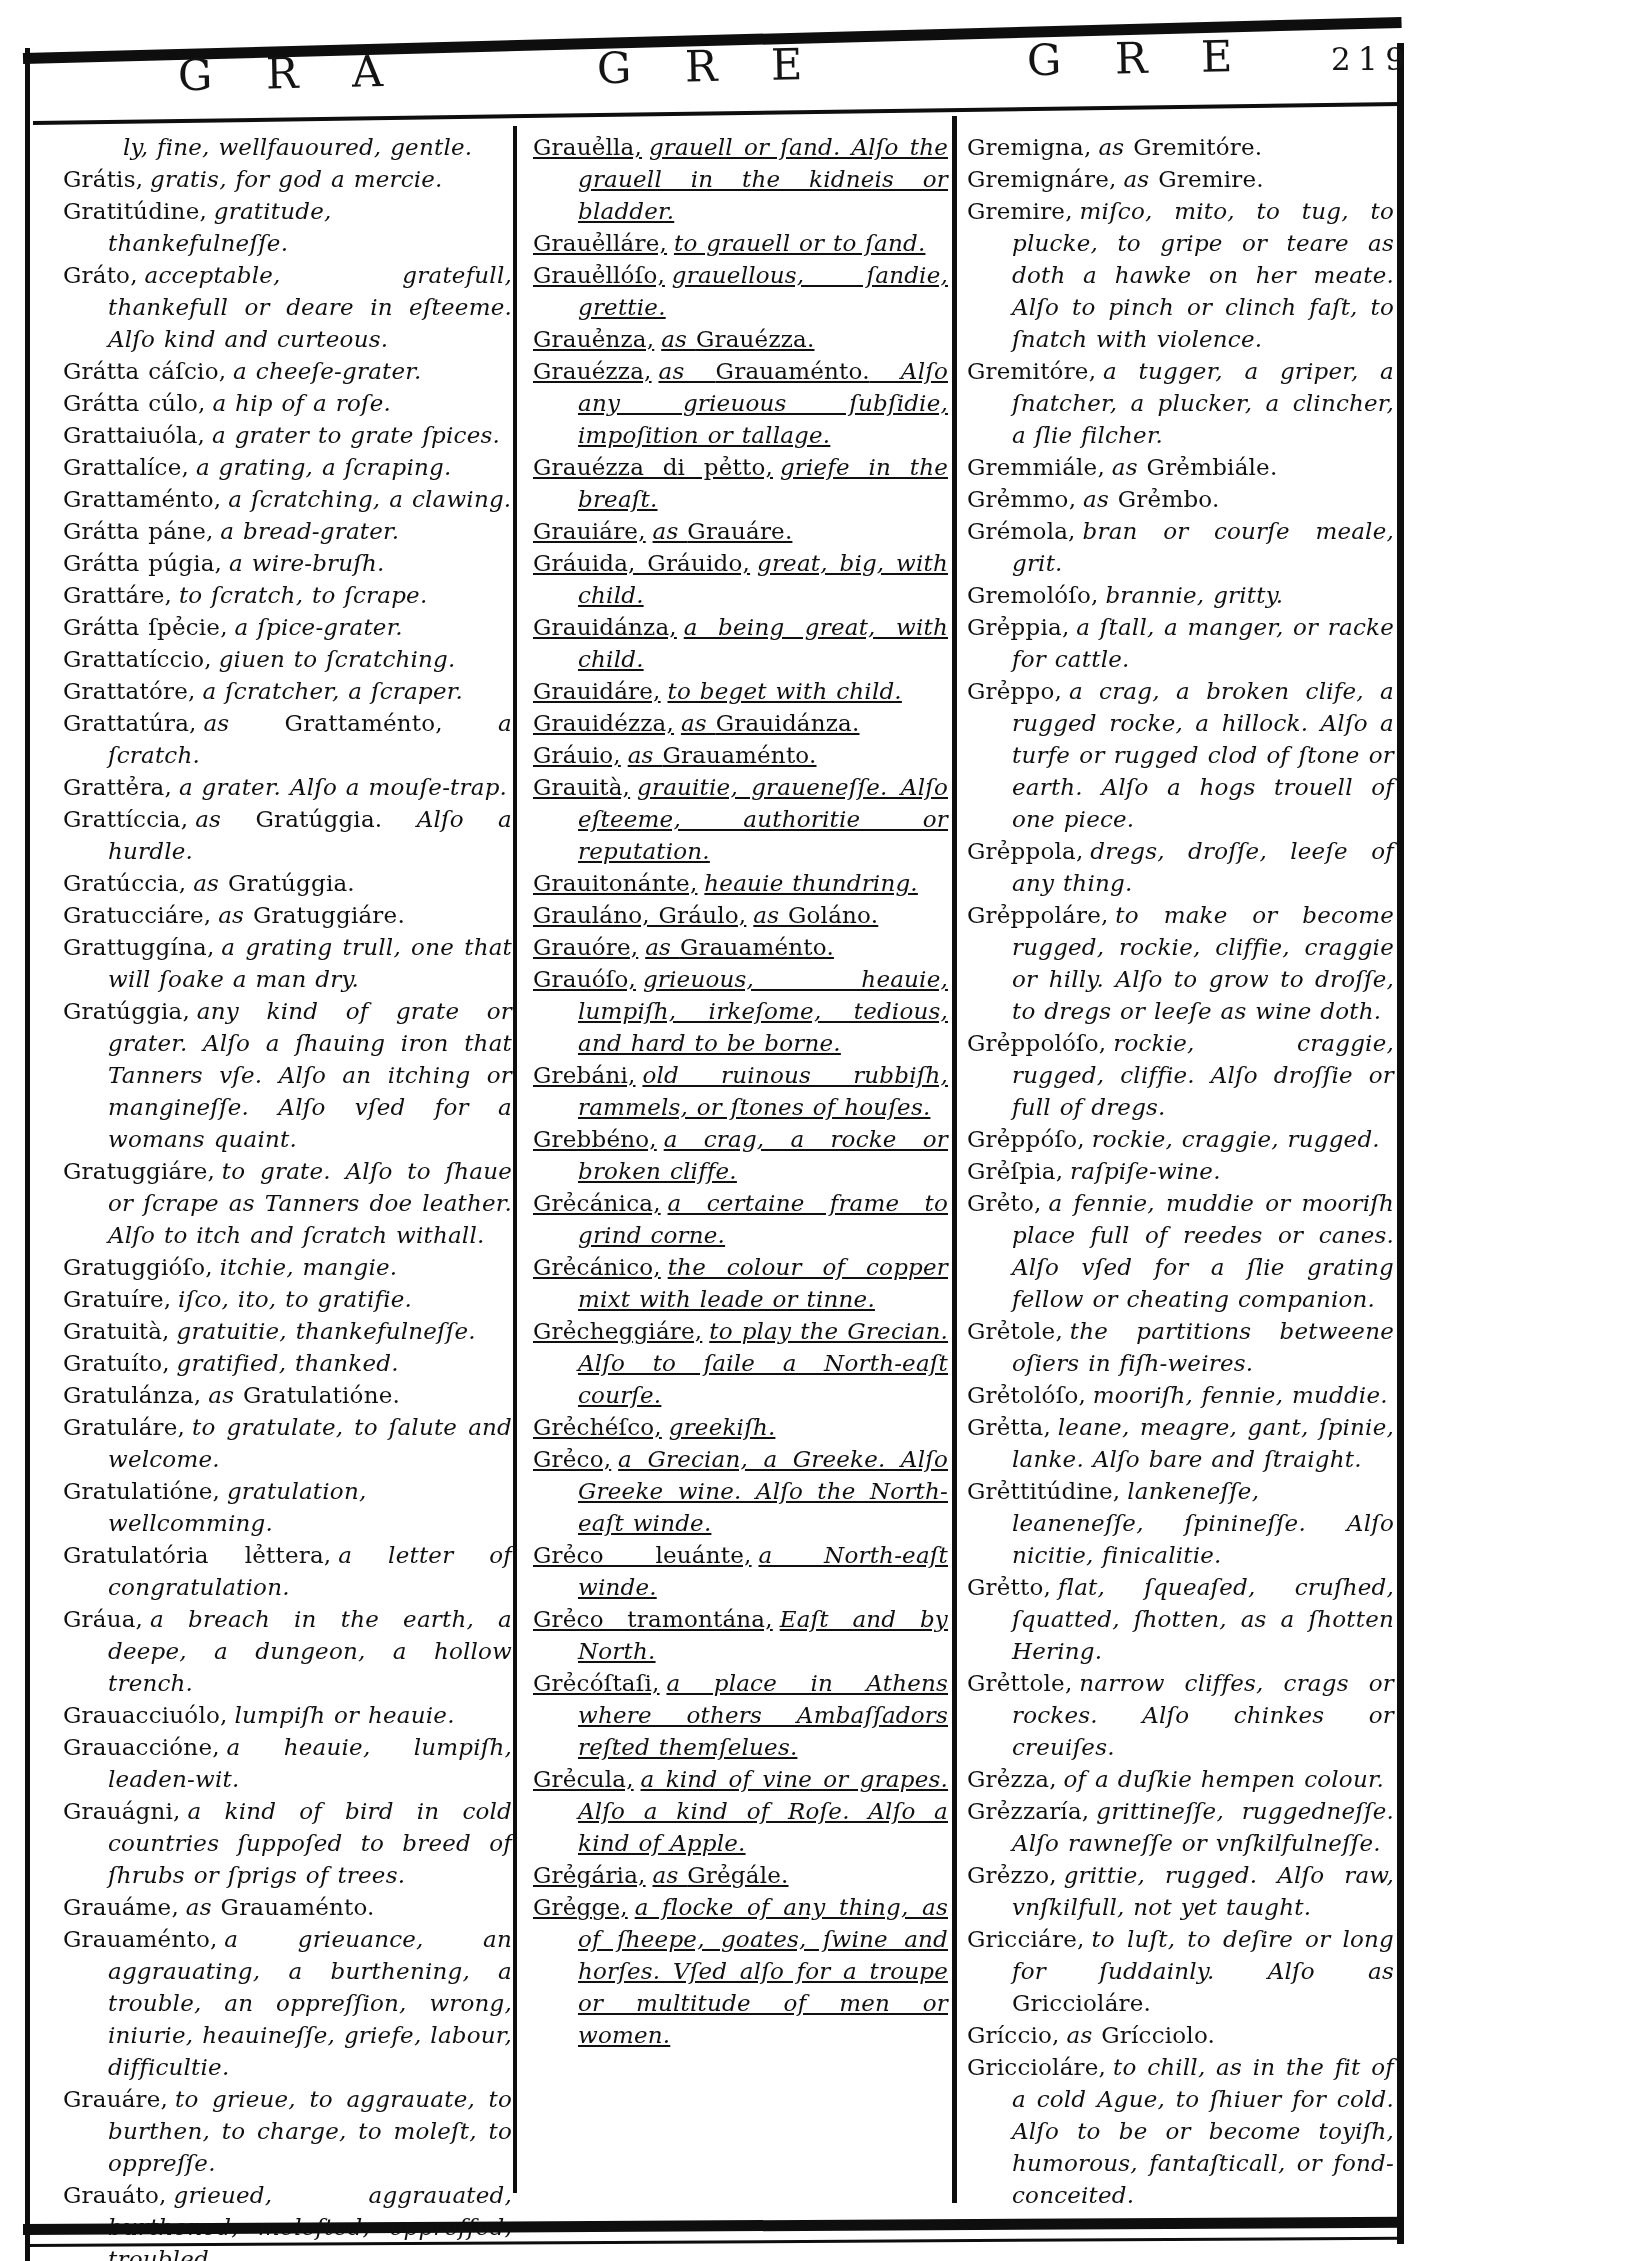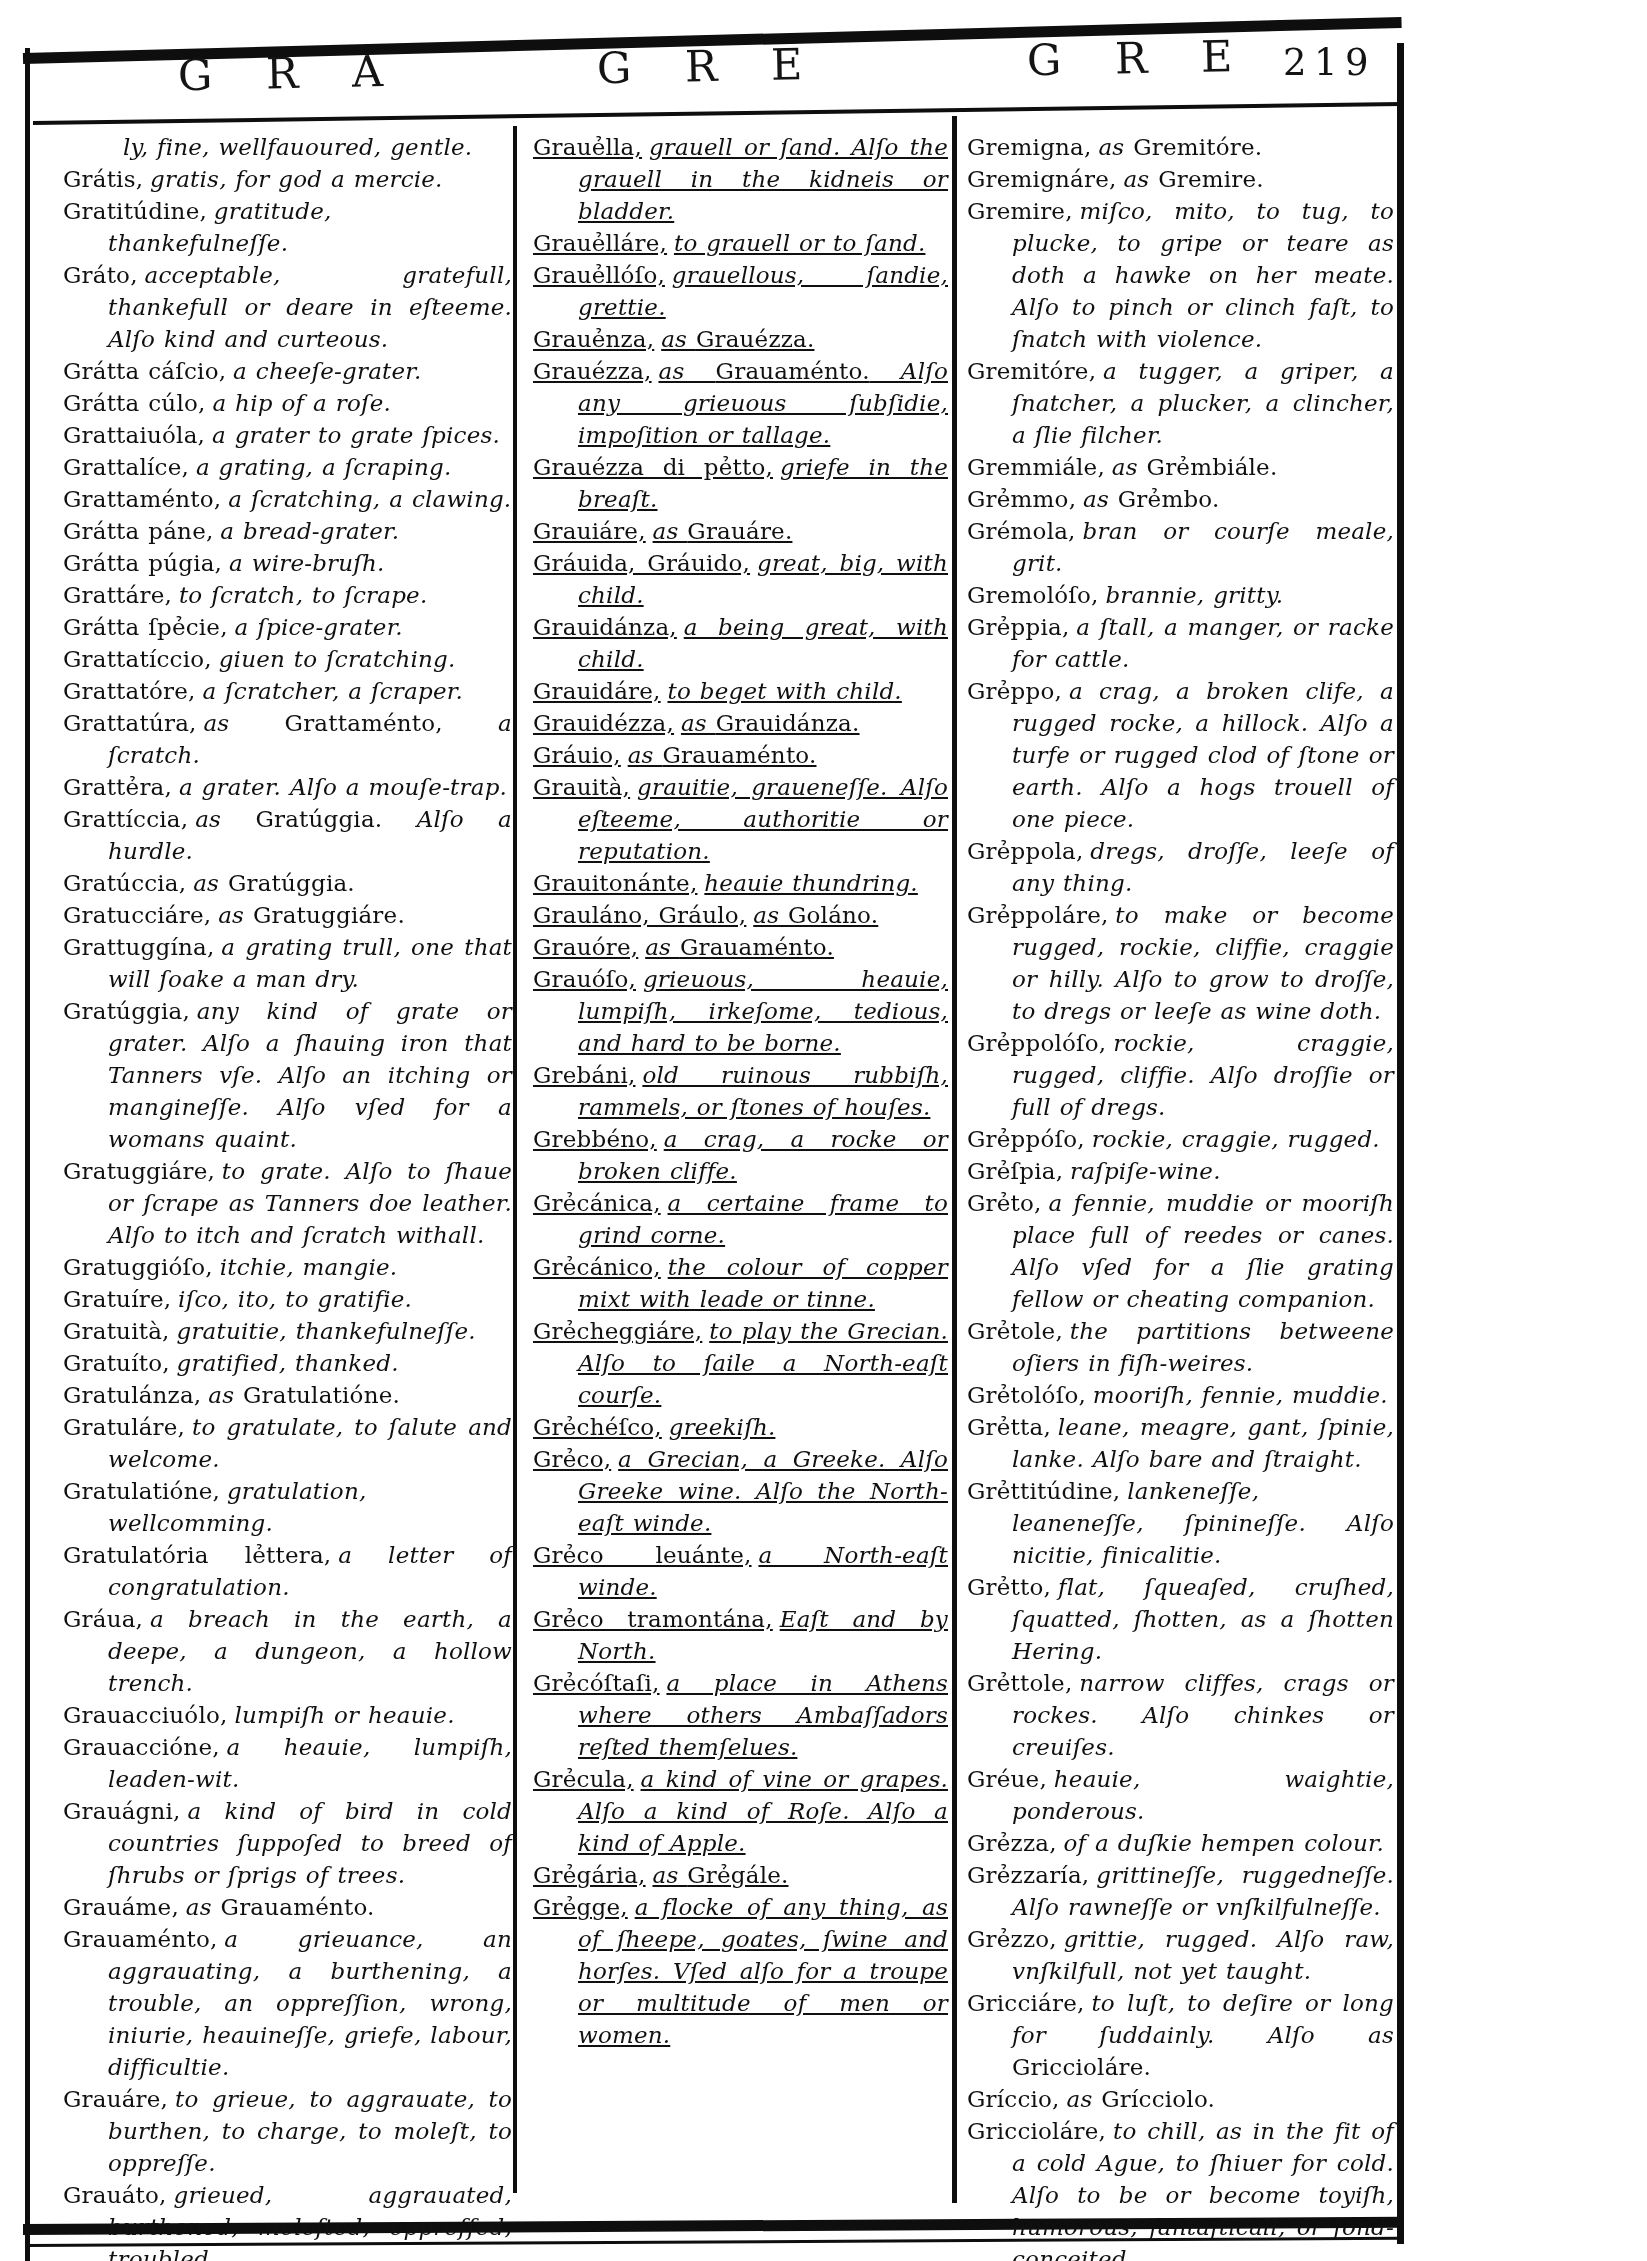--- a/index.html
+++ b/index.html
@@ -1,20 +1,20 @@
 <!DOCTYPE html>
 <html style="font-size:13.2px"><head>
 <meta charset="utf-8">
 <style>
   html,body{margin:0;padding:0;background:#e8e8e8;}
   .page{position:relative;width:1648px;height:2261px;background:#ffffff;overflow:hidden;
         font-family:"DejaVu Serif","Liberation Serif",serif;color:#101010;}
   .rule{position:absolute;background:#0e0e0e;}
   .hdr{position:absolute;font-size:43px;letter-spacing:20px;color:#141414;}
-  .hdr-num{position:absolute;font-size:37px;letter-spacing:7.4px;color:#141414;}
+  .hdr-num{position:absolute;font-size:31px;letter-spacing:7.4px;color:#141414;margin-left:48px;}
   .col{position:absolute;top:131px;font-size:23px;line-height:32px;
        letter-spacing:0.2px;word-spacing:1.3px;}
   .entry{text-indent:-45px;padding-left:45px;text-align:justify;}
   .entry.cont{text-indent:15px;}
   .hw{font-style:normal;margin-right:0.3em;}
   .it{font-style:italic;}
   .rm{font-style:normal;}
 </style>
 </head>
 <body>
@@ -124,21 +124,20 @@
       <div class="entry"><span class="hw">Grẻppolóſo,</span><span class="it">rockie, craggie, rugged, cliffie. Alſo droſſie or full of dregs.</span></div>
       <div class="entry"><span class="hw">Grẻppóſo,</span><span class="it">rockie, craggie, rugged.</span></div>
       <div class="entry"><span class="hw">Grẻſpia,</span><span class="it">raſpiſe-wine.</span></div>
       <div class="entry"><span class="hw">Grẻto,</span><span class="it">a fennie, muddie or mooriſh place full of reedes or canes. Alſo vſed for a ſlie grating fellow or cheating companion.</span></div>
       <div class="entry"><span class="hw">Grẻtole,</span><span class="it">the partitions betweene oſiers in fiſh-weires.</span></div>
       <div class="entry"><span class="hw">Grẻtolóſo,</span><span class="it">mooriſh, fennie, muddie.</span></div>
       <div class="entry"><span class="hw">Grẻtta,</span><span class="it">leane, meagre, gant, ſpinie, lanke. Alſo bare and ſtraight.</span></div>
       <div class="entry"><span class="hw">Grẻttitúdine,</span><span class="it">lankeneſſe, leaneneſſe, ſpinineſſe. Alſo nicitie, finicalitie.</span></div>
       <div class="entry"><span class="hw">Grẻtto,</span><span class="it">flat, ſqueaſed, cruſhed, ſquatted, ſhotten, as a ſhotten Hering.</span></div>
       <div class="entry"><span class="hw">Grẻttole,</span><span class="it">narrow cliffes, crags or rockes. Alſo chinkes or creuiſes.</span></div>
-      <div class="entry"><span class="hw">Gréue,</span><span class="it">heauie, waightie, ponderous.</span></div>
       <div class="entry"><span class="hw">Grẻzza,</span><span class="it">of a duſkie hempen colour.</span></div>
       <div class="entry"><span class="hw">Grẻzzaría,</span><span class="it">grittineſſe, ruggedneſſe. Alſo rawneſſe or vnſkilfulneſſe.</span></div>
       <div class="entry"><span class="hw">Grẻzzo,</span><span class="it">grittie, rugged. Alſo raw, vnſkilfull, not yet taught.</span></div>
       <div class="entry"><span class="hw">Gricciáre,</span><span class="it">to luſt, to deſire or long for ſuddainly. Alſo as </span><span class="rm">Griccioláre.</span></div>
       <div class="entry"><span class="hw">Gríccio,</span><span class="it">as </span><span class="rm">Grícciolo.</span></div>
       <div class="entry"><span class="hw">Griccioláre,</span><span class="it">to chill, as in the fit of a cold Ague, to ſhiuer for cold. Alſo to be or become toyiſh, humorous, fantaſticall, or fond-conceited.</span></div>
     </div>
 
 </div>
 

